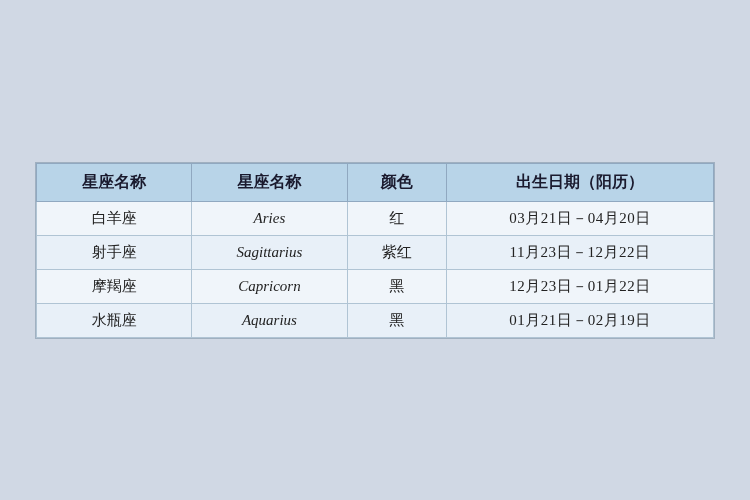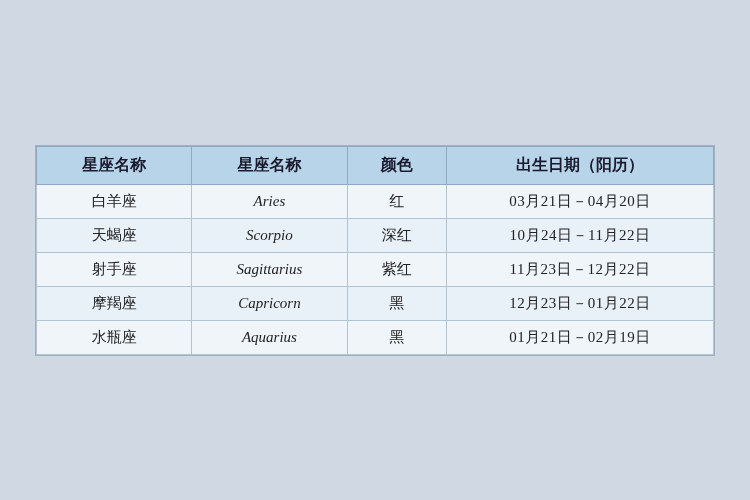--- a/index.html
+++ b/index.html
@@ -84,26 +84,20 @@
       </tr>
     </thead>
     <tbody id="table-body">
     <tr>
           <td class="zh-name">白羊座</td>
           <td class="en-name">Aries</td>
           <td>红</td>
           <td class="date-range">03月21日－04月20日</td>
         </tr>
         <tr>
-          <td class="zh-name">天蝎座</td>
-          <td class="en-name">Scorpio</td>
-          <td>深红</td>
-          <td class="date-range">10月24日－11月22日</td>
-        </tr>
-        <tr>
           <td class="zh-name">射手座</td>
           <td class="en-name">Sagittarius</td>
           <td>紫红</td>
           <td class="date-range">11月23日－12月22日</td>
         </tr>
         <tr>
           <td class="zh-name">摩羯座</td>
           <td class="en-name">Capricorn</td>
           <td>黑</td>
           <td class="date-range">12月23日－01月22日</td>

